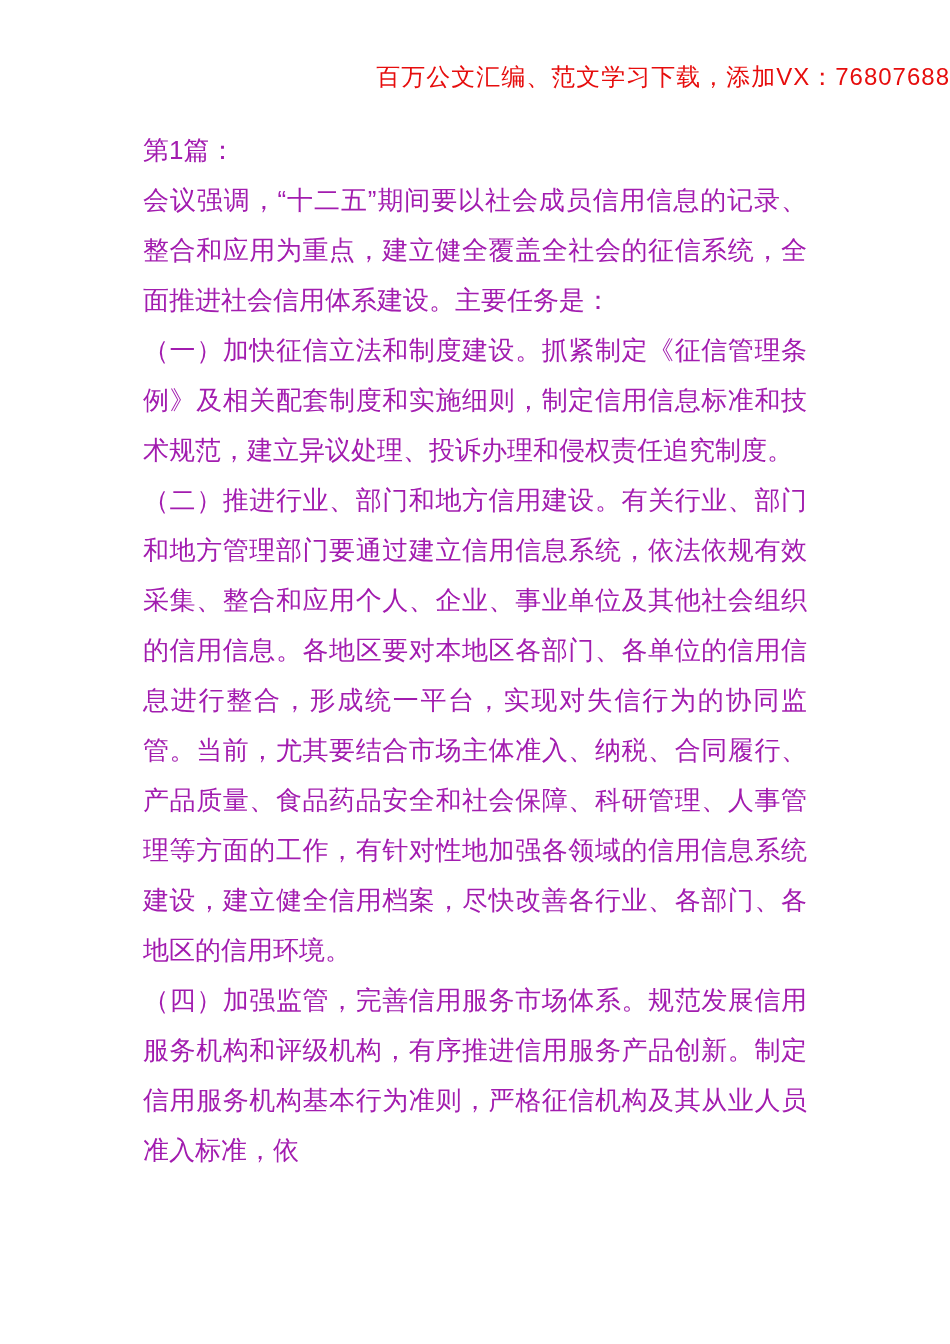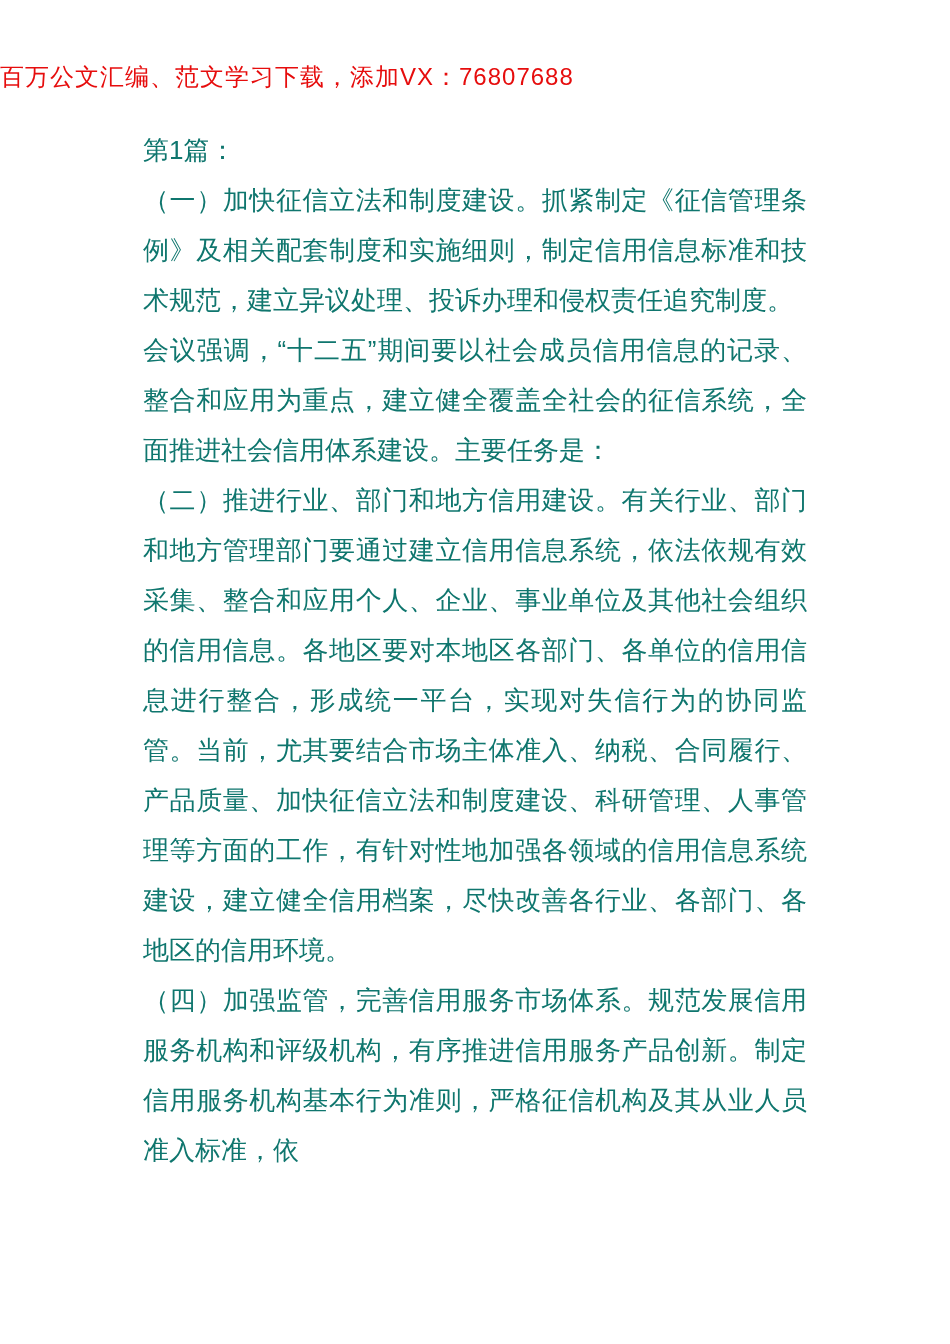--- a/index.html
+++ b/index.html
@@ -13,21 +13,21 @@
     height: 1344px;
     background: #ffffff;
     overflow: hidden;
     font-family: "Liberation Sans", "DejaVu Sans", sans-serif;
   }
   .promo-header {
     position: absolute;
     top: 62px;
     left: 0;
     width: 100%;
-    text-align: left;
+    text-align: right;
     font-size: 24px;
     line-height: 30px;
     font-weight: 400;
     color: #e60d0d;
     letter-spacing: 1px;
   }
   .content {
     position: absolute;
     top: 125px;
     left: 143px;
@@ -35,32 +35,32 @@
     color: #111111;
   }
   .content p {
     margin: 0;
     padding: 0;
     font-size: 26px;
     line-height: 50px;
     text-align: justify;
     text-justify: inter-character;
     letter-spacing: 0px;
-    color: #0f766e;
+    color: #a21caf;
     word-break: break-all;
   }
 </style>
 </head>
 <body>
 
 <div class="page">
 
   <div class="promo-header">百万公文汇编、范文学习下载，添加VX：76807688</div>
 
   <div class="content">
     <p>第1篇：</p>
+    <p>会议强调，“十二五”期间要以社会成员信用信息的记录、整合和应用为重点，建立健全覆盖全社会的征信系统，全面推进社会信用体系建设。主要任务是：</p>
     <p>（一）加快征信立法和制度建设。抓紧制定《征信管理条例》及相关配套制度和实施细则，制定信用信息标准和技术规范，建立异议处理、投诉办理和侵权责任追究制度。</p>
-    <p>会议强调，“十二五”期间要以社会成员信用信息的记录、整合和应用为重点，建立健全覆盖全社会的征信系统，全面推进社会信用体系建设。主要任务是：</p>
-    <p>（二）推进行业、部门和地方信用建设。有关行业、部门和地方管理部门要通过建立信用信息系统，依法依规有效采集、整合和应用个人、企业、事业单位及其他社会组织的信用信息。各地区要对本地区各部门、各单位的信用信息进行整合，形成统一平台，实现对失信行为的协同监管。当前，尤其要结合市场主体准入、纳税、合同履行、产品质量、加快征信立法和制度建设、科研管理、人事管理等方面的工作，有针对性地加强各领域的信用信息系统建设，建立健全信用档案，尽快改善各行业、各部门、各地区的信用环境。</p>
+    <p>（二）推进行业、部门和地方信用建设。有关行业、部门和地方管理部门要通过建立信用信息系统，依法依规有效采集、整合和应用个人、企业、事业单位及其他社会组织的信用信息。各地区要对本地区各部门、各单位的信用信息进行整合，形成统一平台，实现对失信行为的协同监管。当前，尤其要结合市场主体准入、纳税、合同履行、产品质量、食品药品安全和社会保障、科研管理、人事管理等方面的工作，有针对性地加强各领域的信用信息系统建设，建立健全信用档案，尽快改善各行业、各部门、各地区的信用环境。</p>
     <p>（四）加强监管，完善信用服务市场体系。规范发展信用服务机构和评级机构，有序推进信用服务产品创新。制定信用服务机构基本行为准则，严格征信机构及其从业人员准入标准，依</p>
   </div>
 
 </div>
 
 </body></html>

